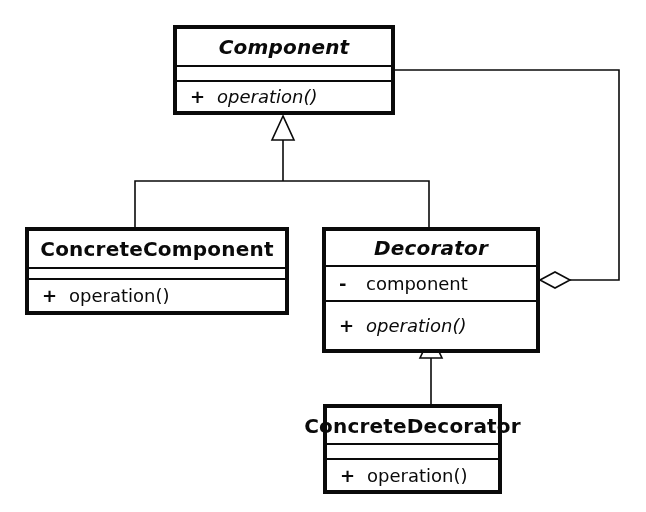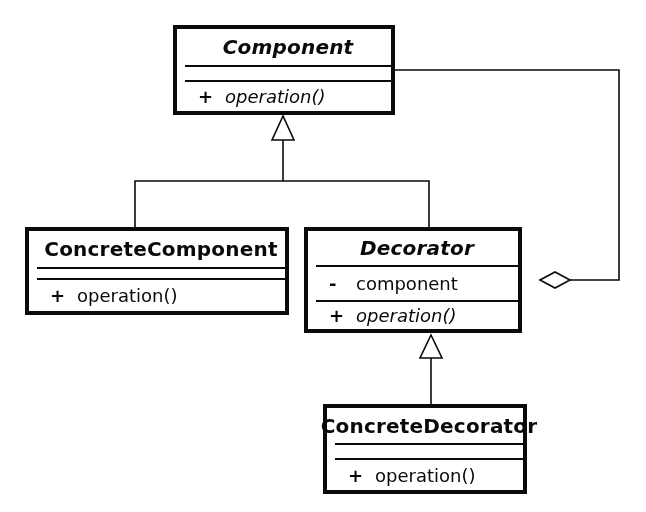--- a/index.html
+++ b/index.html
@@ -23,21 +23,20 @@
   }
   .uml-class {
     position: absolute;
     box-sizing: border-box;
     background: #ffffff;
     border: 4px solid #0a0a0a;
     display: flex;
     flex-direction: column;
     z-index: 1;
     color: #0a0a0a;
-    padding-left: 8px;
   }
   .uml-title {
     display: flex;
     align-items: center;
     justify-content: center;
     font-weight: bold;
     font-size: 20px;
     letter-spacing: 0.2px;
   }
   .uml-class.abstract .uml-title { font-style: italic; }
@@ -89,37 +88,37 @@
     <div class="uml-title" style="height:36px; flex:0 0 36px;">ConcreteComponent</div>
     <div class="compartment" style="height:9px; flex:0 0 9px;"></div>
     <div class="compartment" style="flex:1;">
       <div class="uml-member">
         <span class="vis-sign">+</span>
         <span class="member-text">operation()</span>
       </div>
     </div>
   </div>
 
-  <div class="uml-class abstract" style="left:304px; top:227px; width:218px; height:106px;">
+  <div class="uml-class abstract" style="left:322px; top:227px; width:218px; height:126px;">
     <div class="uml-title" style="height:34px; flex:0 0 34px;">Decorator</div>
     <div class="compartment" style="height:33px; flex:0 0 33px;">
       <div class="uml-member">
         <span class="vis-sign">-</span>
         <span class="member-text">component</span>
       </div>
     </div>
     <div class="compartment" style="flex:1;">
       <div class="uml-member member-italic">
         <span class="vis-sign">+</span>
         <span class="member-text">operation()</span>
       </div>
     </div>
   </div>
 
-  <div class="uml-class" style="left:323px; top:404px; width:204px; height:90px;">
+  <div class="uml-class" style="left:323px; top:404px; width:179px; height:90px;">
     <div class="uml-title" style="height:35px; flex:0 0 35px;">ConcreteDecorator</div>
     <div class="compartment" style="height:13px; flex:0 0 13px;"></div>
     <div class="compartment" style="flex:1;">
       <div class="uml-member">
         <span class="vis-sign">+</span>
         <span class="member-text">operation()</span>
       </div>
     </div>
   </div>
 

